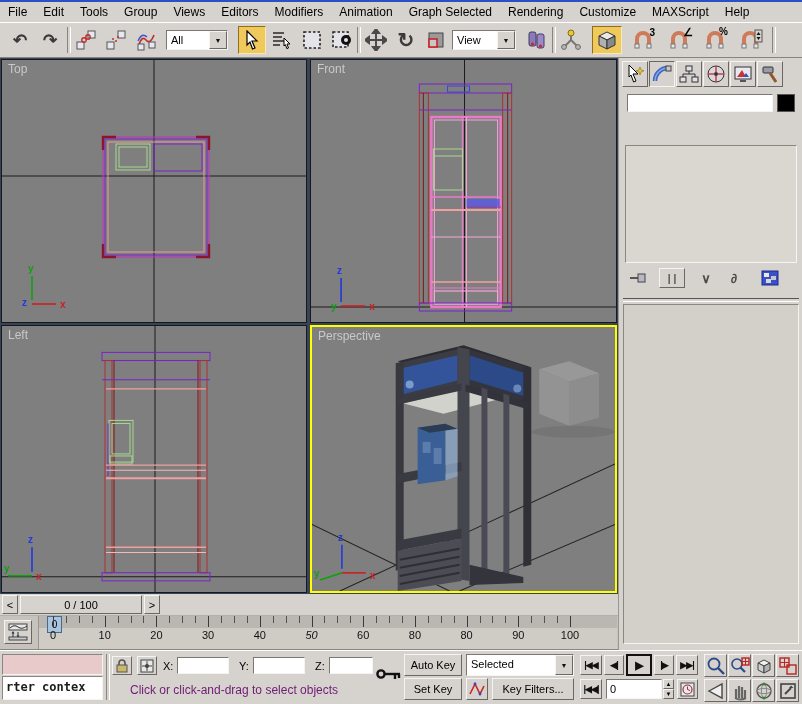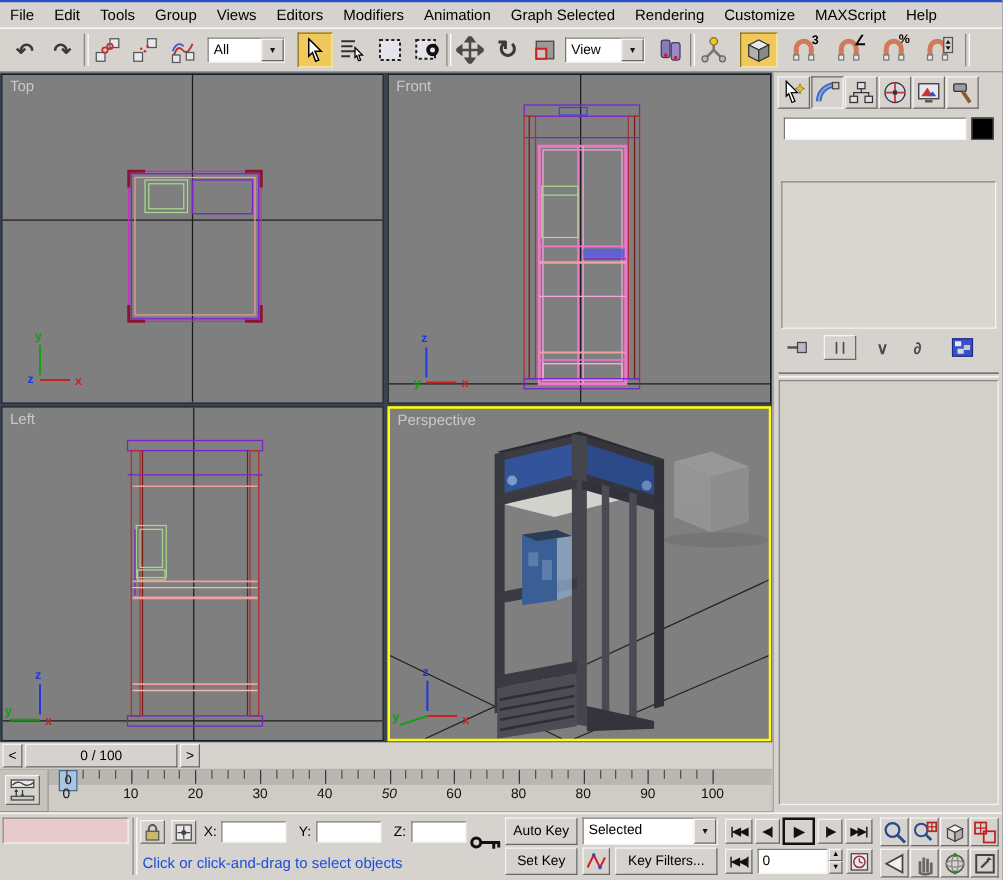--- a/index.html
+++ b/index.html
@@ -47,21 +47,21 @@
   .tick.minor{height:7px;background:#55524e;}
   .tick-label{position:absolute;top:13px;transform:translateX(-50%);font-size:11px;color:#111;}
   .timeslider{position:absolute;left:8px;top:0;width:15px;height:17px;background:var(--slider-blue);border:1px solid #4a6a8a;box-sizing:border-box;text-align:center;line-height:15px;font-size:10px;color:#000;}
   
   .statusbar{position:absolute;left:0;top:650px;width:802px;height:54px;background:var(--ui-bg);border-top:1px solid #ffffff;box-sizing:border-box;}
   .listener-pink{position:absolute;left:2px;top:3px;width:101px;height:21px;background:var(--listener-pink);border:1px solid;border-color:#8a8783 #f5f4f2 #f5f4f2 #8a8783;box-sizing:border-box;}
   .listener-white{position:absolute;left:2px;top:25px;width:101px;height:24px;background:#fff;border:1px solid;border-color:#8a8783 #f5f4f2 #f5f4f2 #8a8783;box-sizing:border-box;font:bold 12px "DejaVu Sans Mono",monospace;color:#1c1c1c;padding:3px 0 0 3px;overflow:hidden;white-space:nowrap;}
   .groove{position:absolute;top:3px;height:46px;width:2px;border-left:1px solid #8a8783;border-right:1px solid #ffffff;}
   .sbtn{position:absolute;background:var(--ui-bg);border:1px solid;border-color:#f5f4f2 #6a6764 #6a6764 #f5f4f2;display:flex;align-items:center;justify-content:center;box-sizing:border-box;font-size:11px;}
   .coordlabel{position:absolute;top:9px;font-size:11px;}
-  .prompt{position:absolute;left:114px;top:32px;font-size:12px;color:#1d4ed8;text-align:right;}
+  .prompt{position:absolute;left:130px;top:32px;font-size:12px;color:#701a75;text-align:right;}
   .pb{font-size:9px;letter-spacing:-1px;font-weight:bold;color:#111;}
   .navsvg{width:20px;height:20px;}
 </style>
 </head>
 <body>
 
 <div class="app">
   <div class="topedge"></div>
 
   <div class="menubar">
@@ -542,20 +542,21 @@
         <div class="tick minor" style="left: 492.225px;"></div>
         <div class="tick minor" style="left: 505.15px;"></div>
         <div class="tick minor" style="left: 518.075px;"></div>
         <div class="tick" style="left: 531px;"></div>
         <div class="tick-label" style="left: 531px;">100</div>
       </div>
   </div>
 
   <div class="statusbar">
     <div class="listener-pink"></div>
+    <div class="listener-white">rter contex</div>
     <div class="groove" style="left:106px"></div>
 
     <div class="sbtn" style="left:112px;top:5px;width:20px;height:19px">
       <svg width="14" height="14" viewBox="0 0 14 14">
           <rect x="2" y="6" width="10" height="7" fill="#c8b868" stroke="#555"></rect>
           <path d="M4,6 V4 a3,3 0 0 1 6,0 V6" fill="none" stroke="#555" stroke-width="1.6"></path>
         </svg>
     </div>
     <div class="sbtn" style="left:137px;top:5px;width:20px;height:19px">
       <svg width="14" height="14" viewBox="0 0 14 14">

